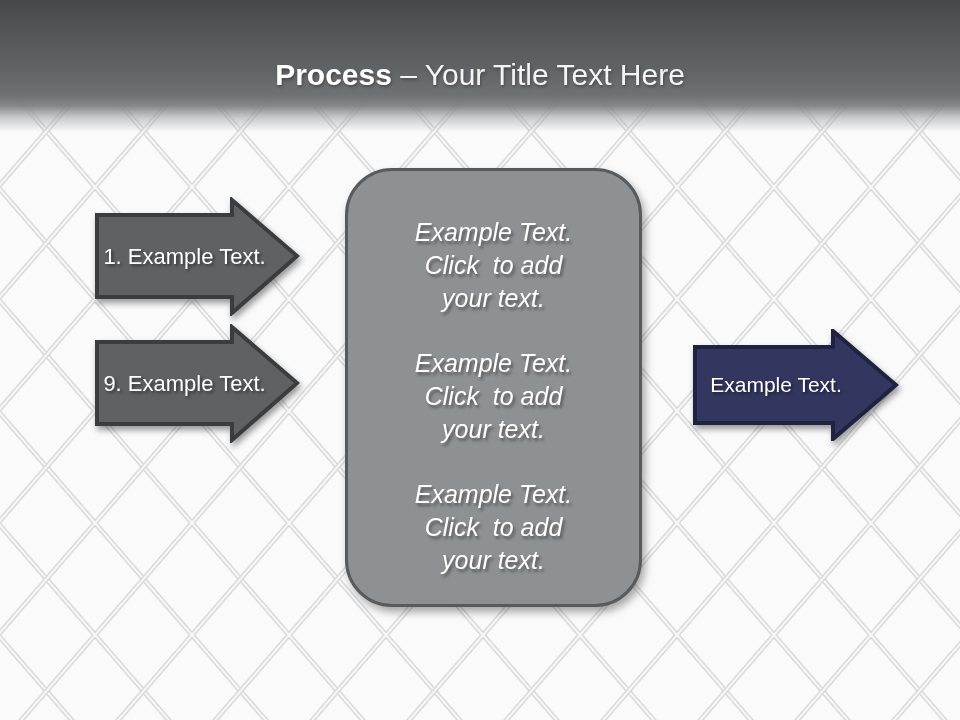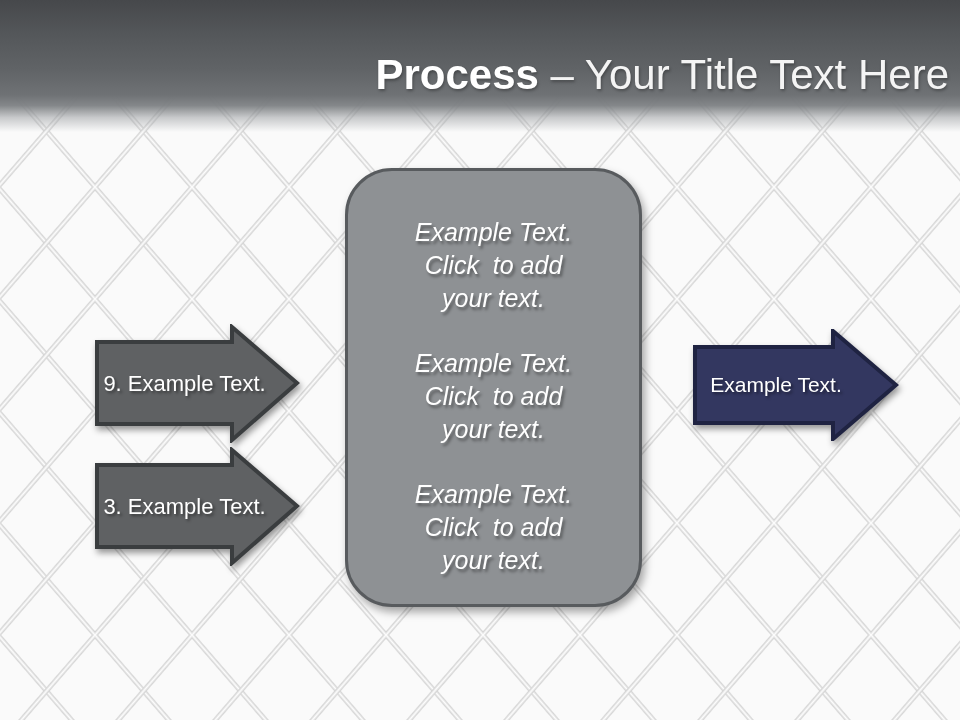--- a/index.html
+++ b/index.html
@@ -25,23 +25,23 @@
   
   .header{
     position:absolute;top:0;left:0;right:0;height:132px;
     background:linear-gradient(to bottom,
       #46484b 0%, #54575a 26%, #606366 52%, #6f7275 72%,
       rgba(126,129,132,0.95) 80%,
       rgba(158,161,164,0.55) 89%,
       rgba(210,212,214,0) 100%);
   }
   .title{
-    position:absolute;top:56px;left:0;right:11px;
-    text-align:right;color:#ffffff;
-    font-size:42px;line-height:38px;
+    position:absolute;top:56px;left:0;right:0;
+    text-align:center;color:#ffffff;
+    font-size:30px;line-height:38px;
     text-shadow:1px 2px 3px rgba(0,0,0,0.30);
     white-space:pre-wrap;
   }
   .title .b{font-weight:bold;}
   .title .r{font-weight:normal;color:#f4f4f4;}
 
   
   .arrow{position:absolute;}
   .arrow svg{display:block;filter:drop-shadow(2px 4px 3px rgba(0,0,0,0.40));}
   .gray-shape{fill:#5f6163;stroke:#3a3d3f;stroke-width:4;stroke-linejoin:miter;}
@@ -83,34 +83,34 @@
 <body>
 
 <div class="slide">
 
   <div class="fence"></div>
 
   <div class="header">
     <div class="title"><span class="b">Process</span><span class="r"> – Your Title Text Here</span></div>
   </div>
 
+  <div class="arrow a1">
+    <svg width="205" height="119" viewBox="0 0 205 119">
+      <path class="gray-shape" d="M2,18 H137 V3 L202,59 L137,116 V100 H2 Z"></path>
+    </svg>
+    <span class="lbl">1. Example Text.</span>
+  </div>
 
   <div class="arrow a2">
     <svg width="205" height="119" viewBox="0 0 205 119">
       <path class="gray-shape" d="M2,18 H137 V3 L202,59 L137,116 V100 H2 Z"></path>
     </svg>
     <span class="lbl">9. Example Text.</span>
   </div>
 
-  <div class="arrow a3">
-    <svg width="205" height="119" viewBox="0 0 205 119">
-      <path class="gray-shape" d="M2,18 H137 V3 L202,59 L137,116 V100 H2 Z"></path>
-    </svg>
-    <span class="lbl">3. Example Text.</span>
-  </div>
 
   <div class="panel">
     <div class="tblock">
       <div class="tline">Example Text.</div>
       <div class="tline">Click  to add</div>
       <div class="tline">your text.</div>
     </div>
     <div class="tblock">
       <div class="tline">Example Text.</div>
       <div class="tline">Click  to add</div>

